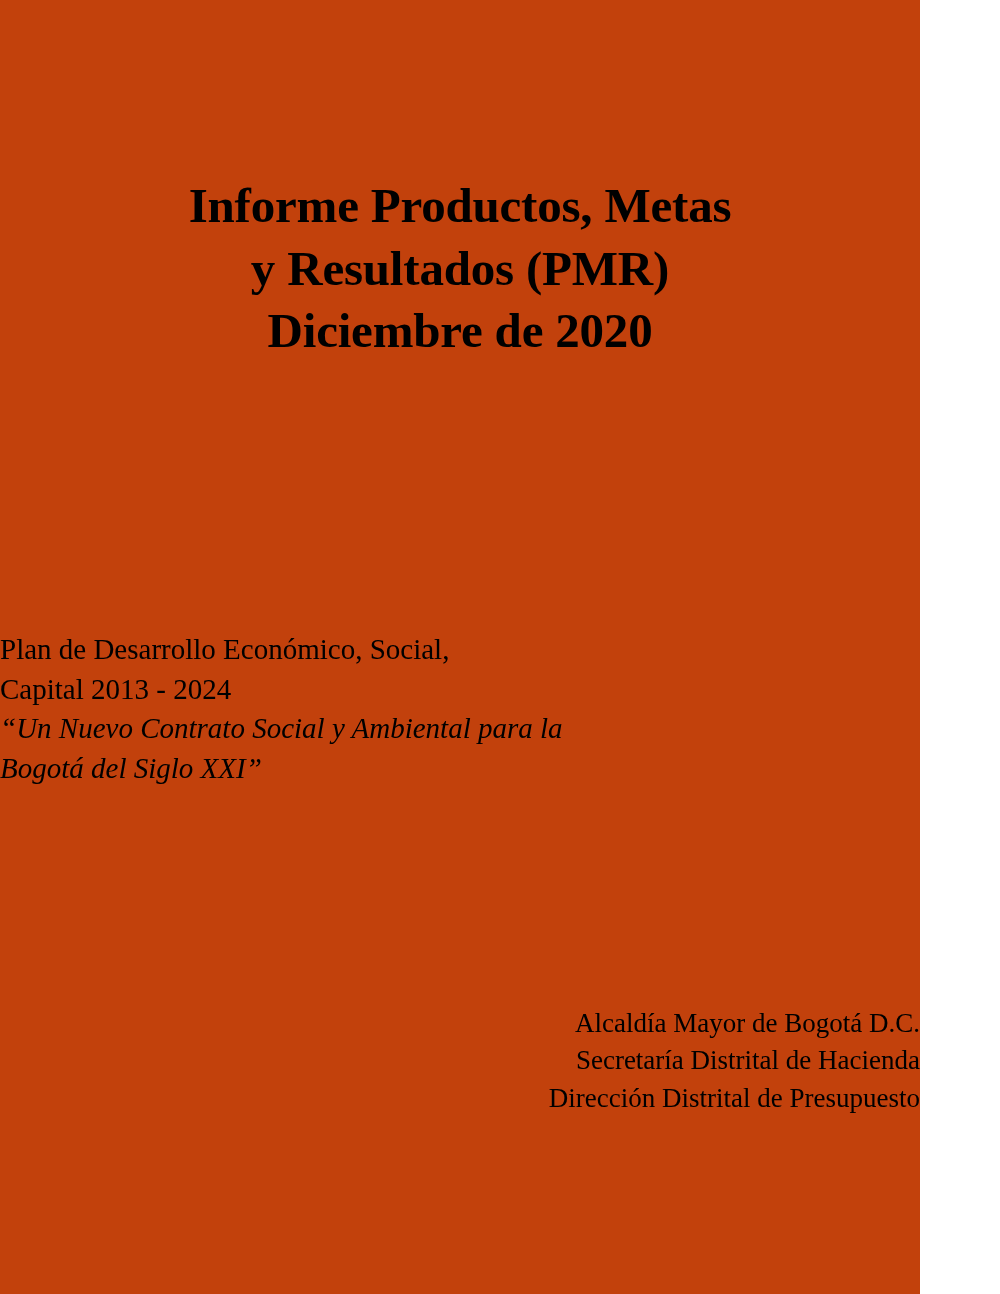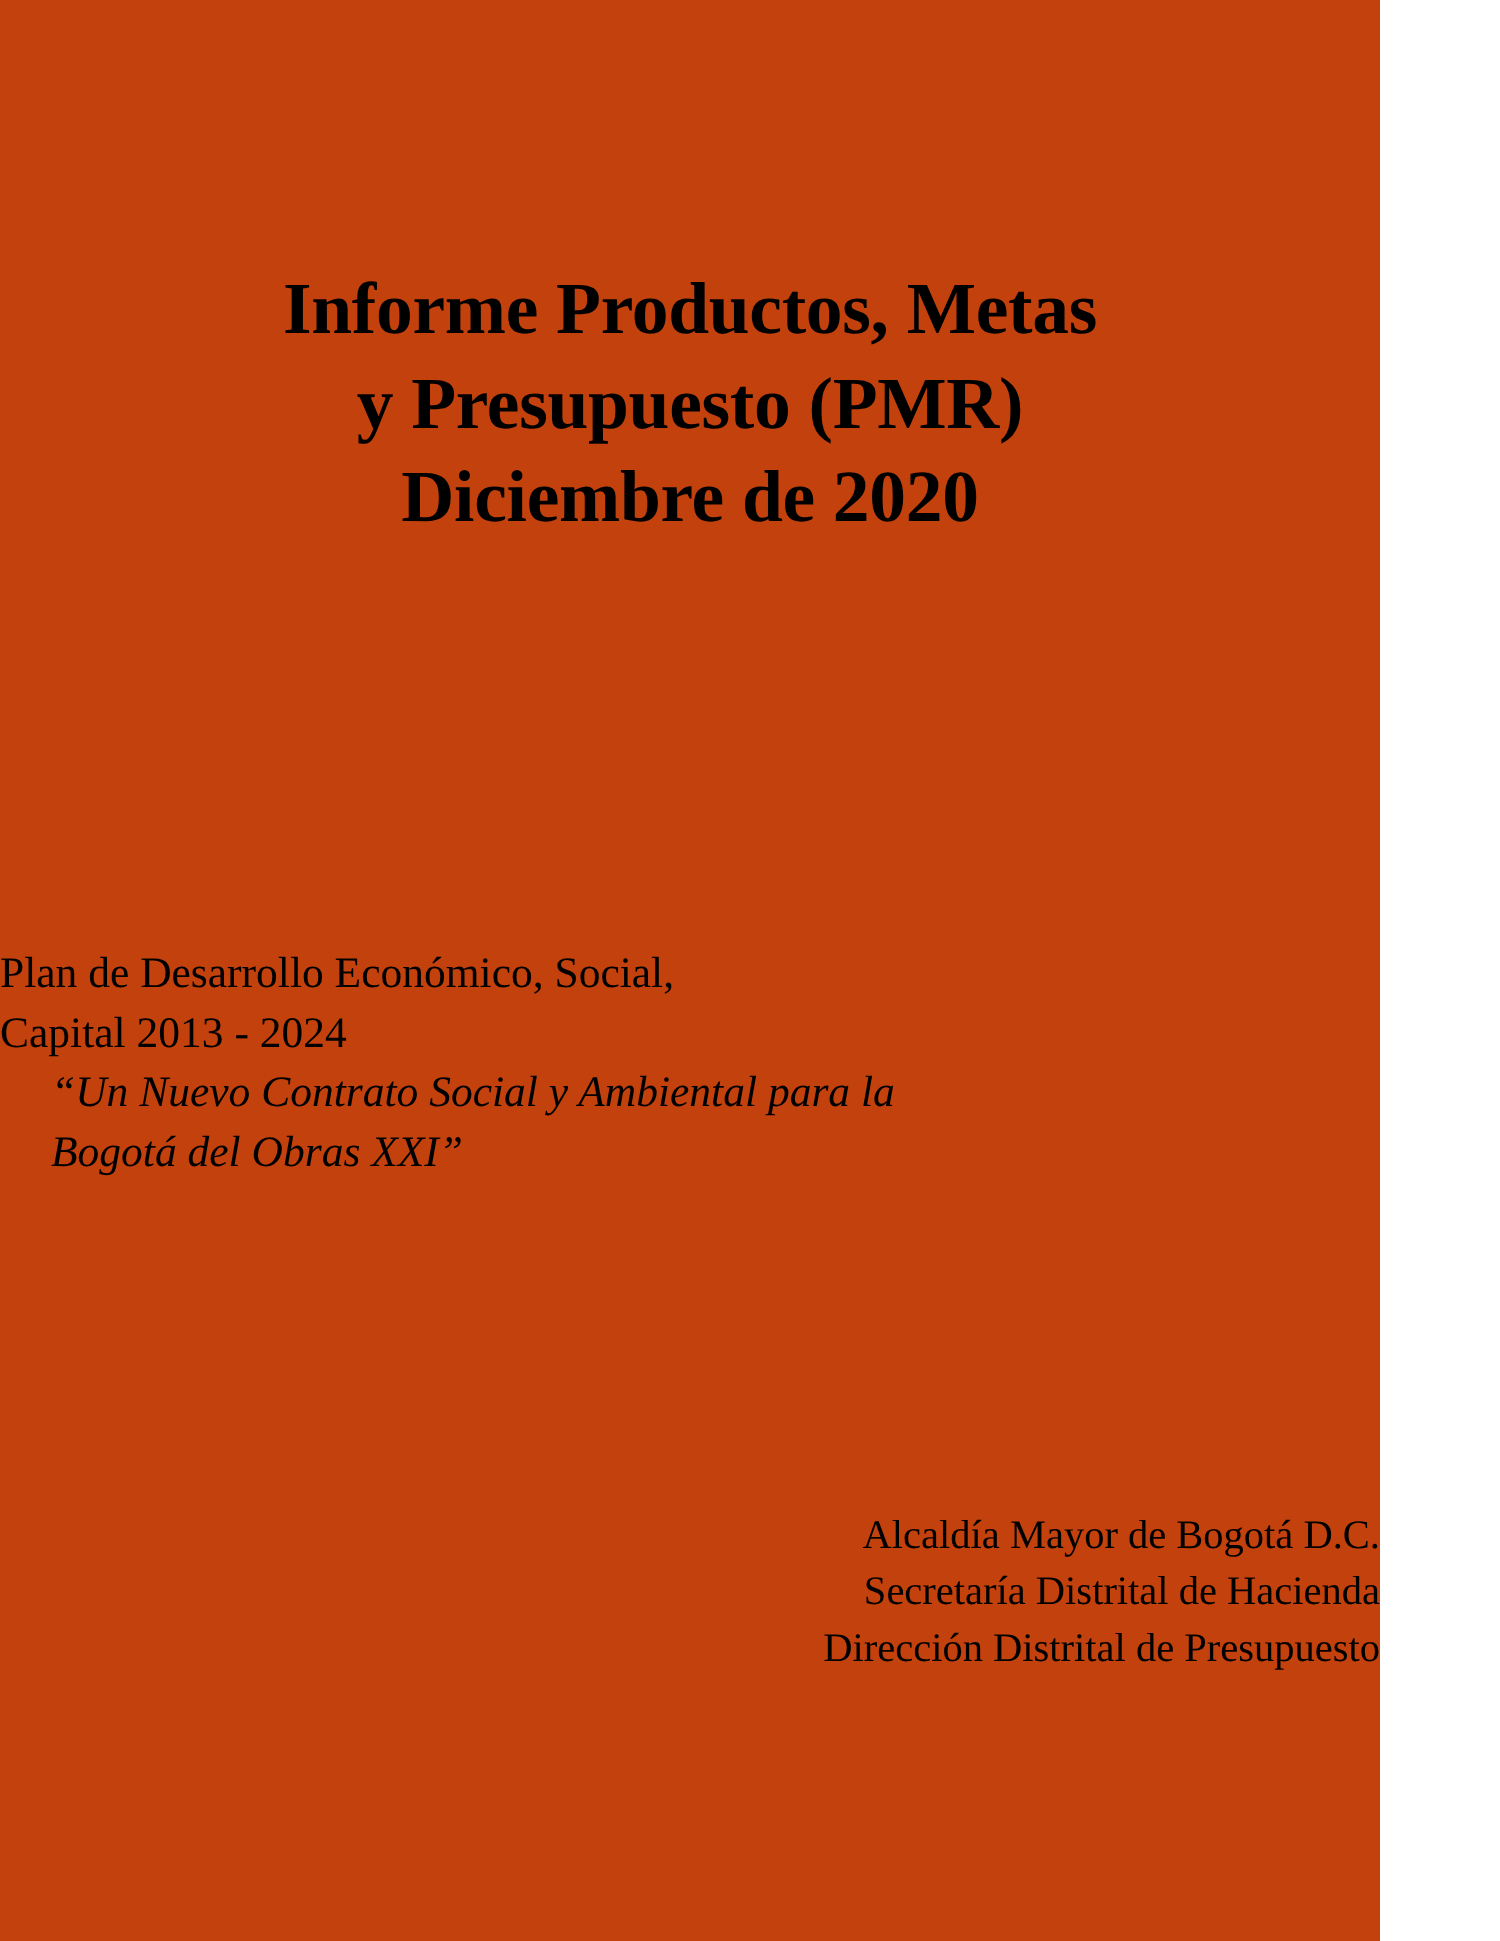--- a/index.html
+++ b/index.html
@@ -44,21 +44,20 @@
     right: 0;
     top: 630px;
     text-align: left;
   }
   .plan-line {
     font-size: 29px;
     line-height: 1.37;
   }
   .plan-line.italic {
     font-style: italic;
-    padding-left: 34px;
   }
 
   
   .entity-block {
     position: absolute;
     left: 0;
     right: 0;
     top: 1005px;
     text-align: right;
   }
@@ -67,29 +66,29 @@
     line-height: 1.38;
   }
 </style>
 </head>
 <body>
 
 <div class="page">
 
   <div class="title-block">
     <div class="title-line">Informe Productos, Metas</div>
-    <div class="title-line">y Presupuesto (PMR)</div>
+    <div class="title-line">y Resultados (PMR)</div>
     <div class="title-line">Diciembre de 2020</div>
   </div>
 
   <div class="plan-block">
     <div class="plan-line">Plan de Desarrollo Económico, Social,</div>
     <div class="plan-line">Capital 2013 - 2024</div>
     <div class="plan-line italic">“Un Nuevo Contrato Social y Ambiental para la</div>
-    <div class="plan-line italic">Bogotá del Obras XXI”</div>
+    <div class="plan-line italic">Bogotá del Siglo XXI”</div>
   </div>
 
   <div class="entity-block">
     <div class="entity-line">Alcaldía Mayor de Bogotá D.C.</div>
     <div class="entity-line">Secretaría Distrital de Hacienda</div>
     <div class="entity-line">Dirección Distrital de Presupuesto</div>
   </div>
 
 </div>
 

